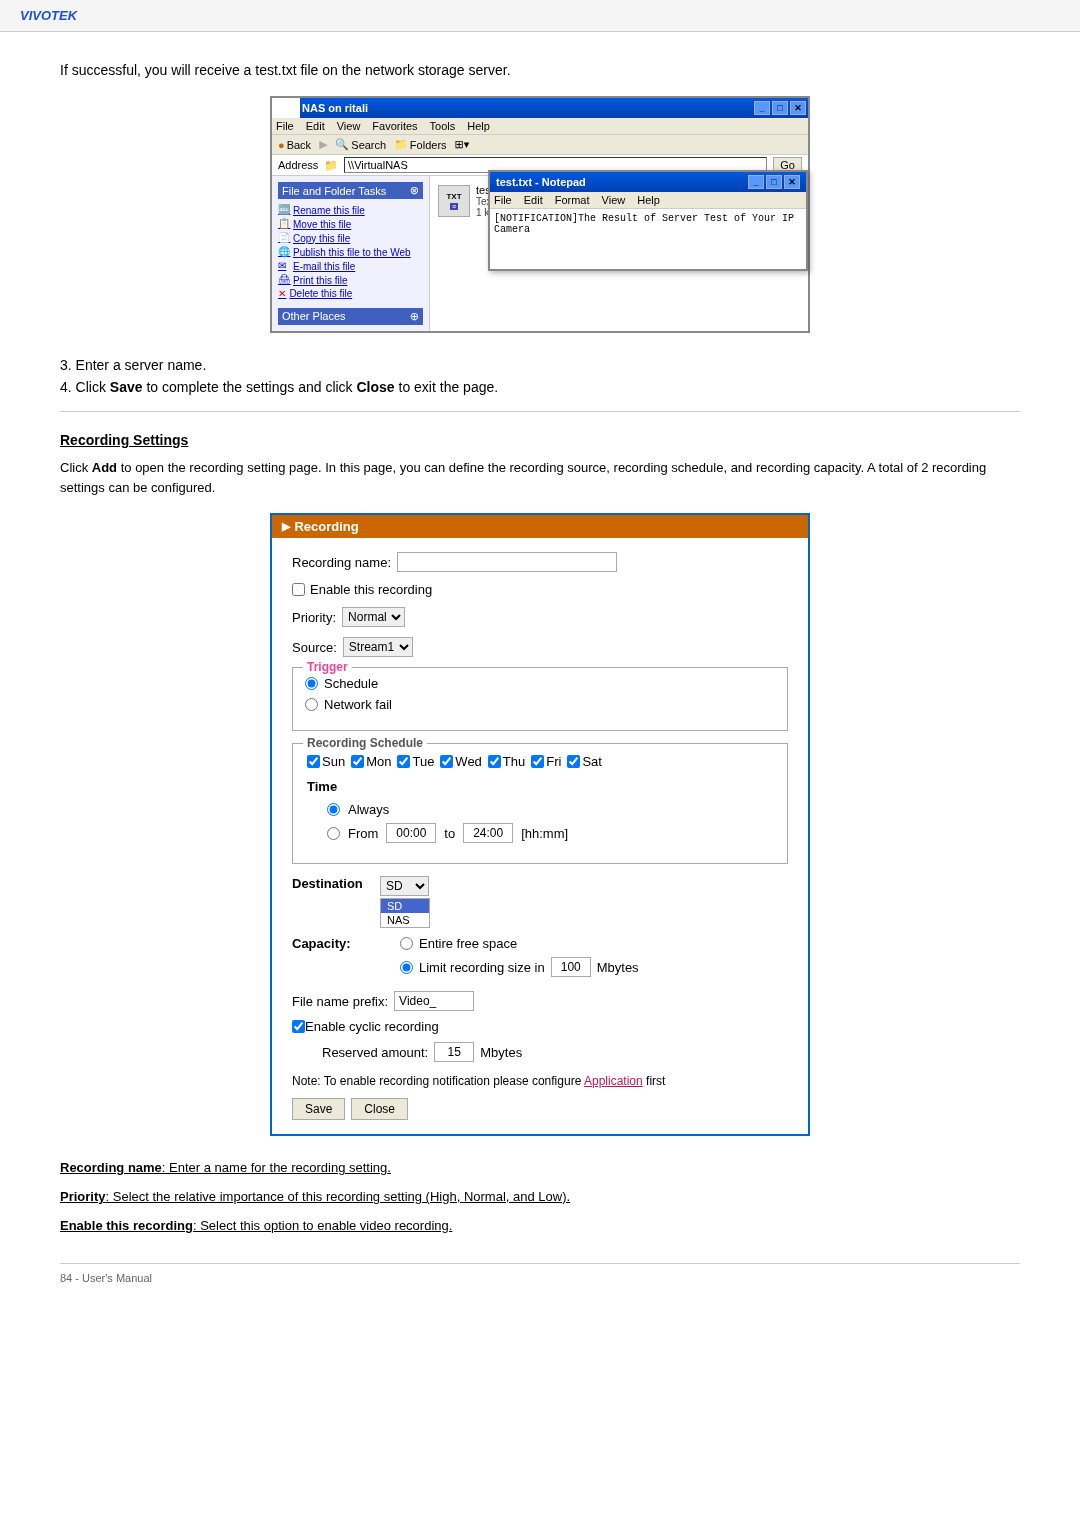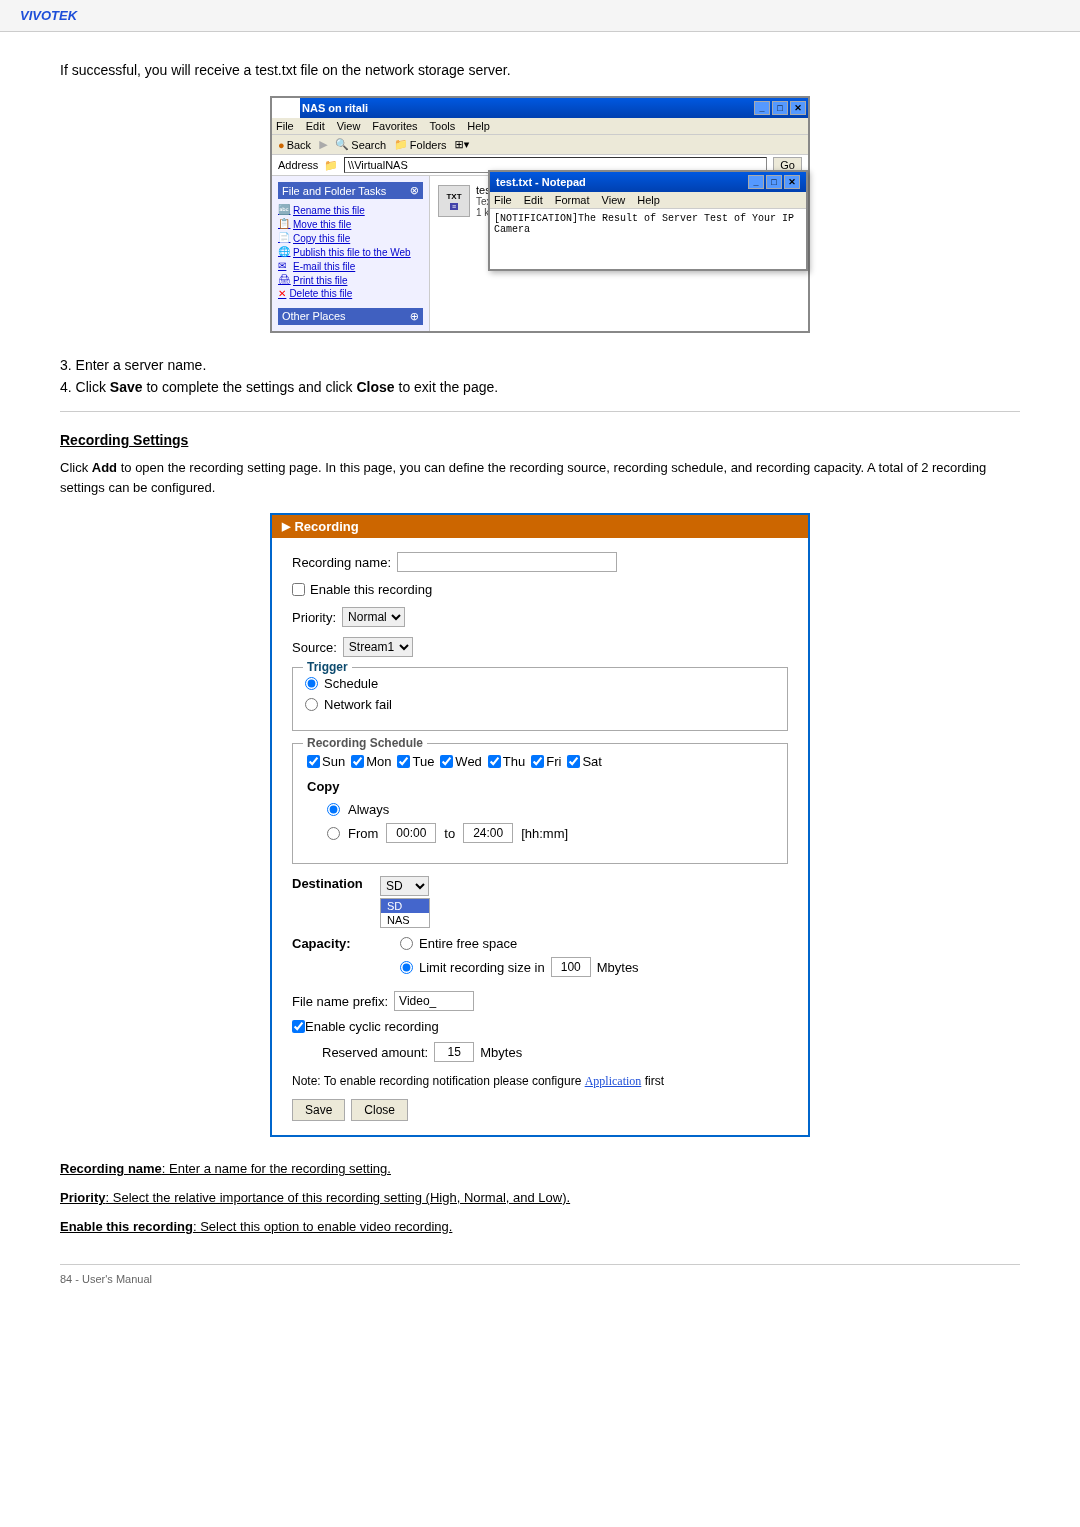--- a/index.html
+++ b/index.html
@@ -319,21 +319,21 @@
     .fieldset-section {
       border: 1px solid #aaa;
       padding: 8px 12px 12px 12px;
       margin-bottom: 12px;
       position: relative;
     }
 
     .fieldset-legend {
       font-size: 12px;
       font-weight: bold;
-      color: #0c4a6e;
+      color: #ec4899;
       position: absolute;
       top: -8px;
       left: 10px;
       background: #fff;
       padding: 0 4px;
     }
 
     .radio-row {
       display: flex;
       align-items: center;
@@ -469,23 +469,22 @@
       font-size: 13px;
       padding-left: 30px;
     }
 
     .note-text {
       font-size: 12px;
       margin-bottom: 10px;
     }
 
     .note-text a {
-      color: #1d4ed8;
+      color: #be185d;
       text-decoration: underline;
-      font-family: Liberation Serif, serif;
     }
 
     .action-buttons {
       display: flex;
       gap: 6px;
     }
 
     .action-btn {
       border: 1px solid #aaa;
       background: #ece9d8;
@@ -729,21 +728,21 @@
           <div class="day-item">
             <input type="checkbox" checked="" style="">
             <span>Fri</span>
           </div>
           <div class="day-item">
             <input type="checkbox" checked="" style="">
             <span>Sat</span>
           </div>
         </div>
 
-        <div class="time-section-label">Copy</div>
+        <div class="time-section-label">Time</div>
 
         <div class="time-row">
           <input type="radio" name="time_mode" checked="" style="">
           <label>Always</label>
         </div>
 
         <div class="time-row">
           <input type="radio" name="time_mode" style="">
           <label>From</label>
           <input type="text" class="time-input" value="00:00" style="">

